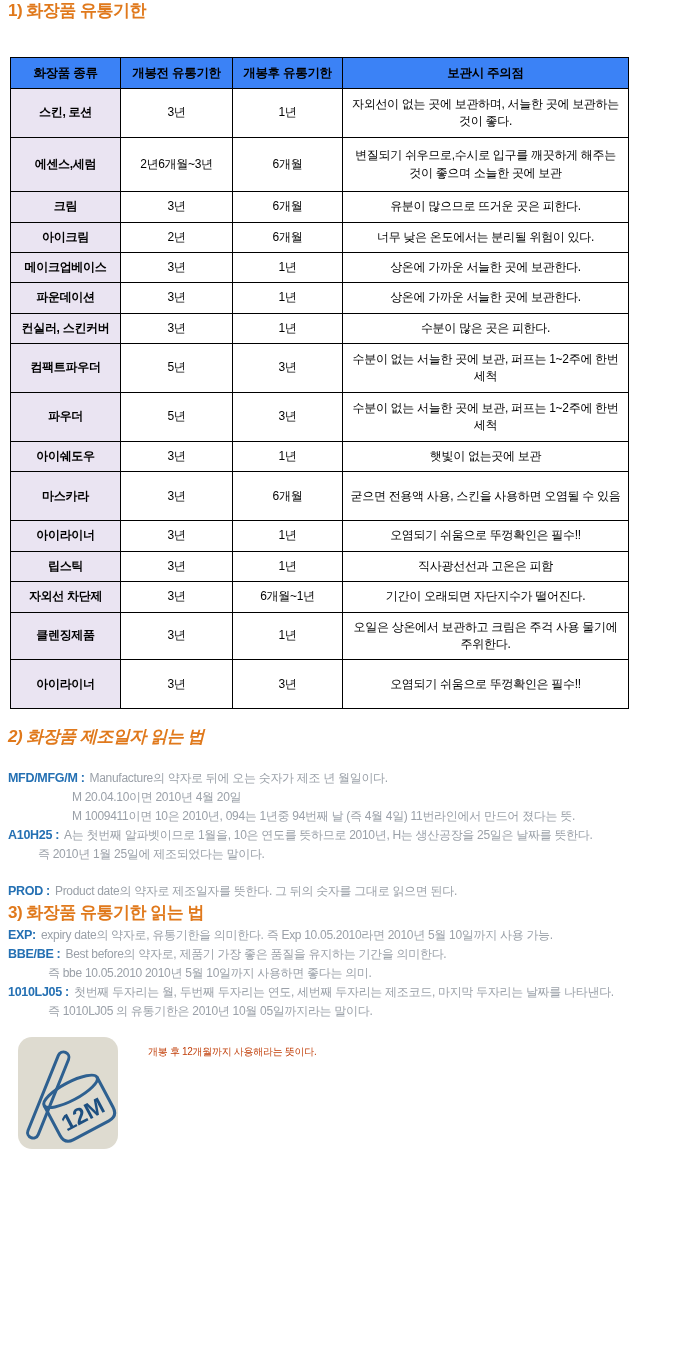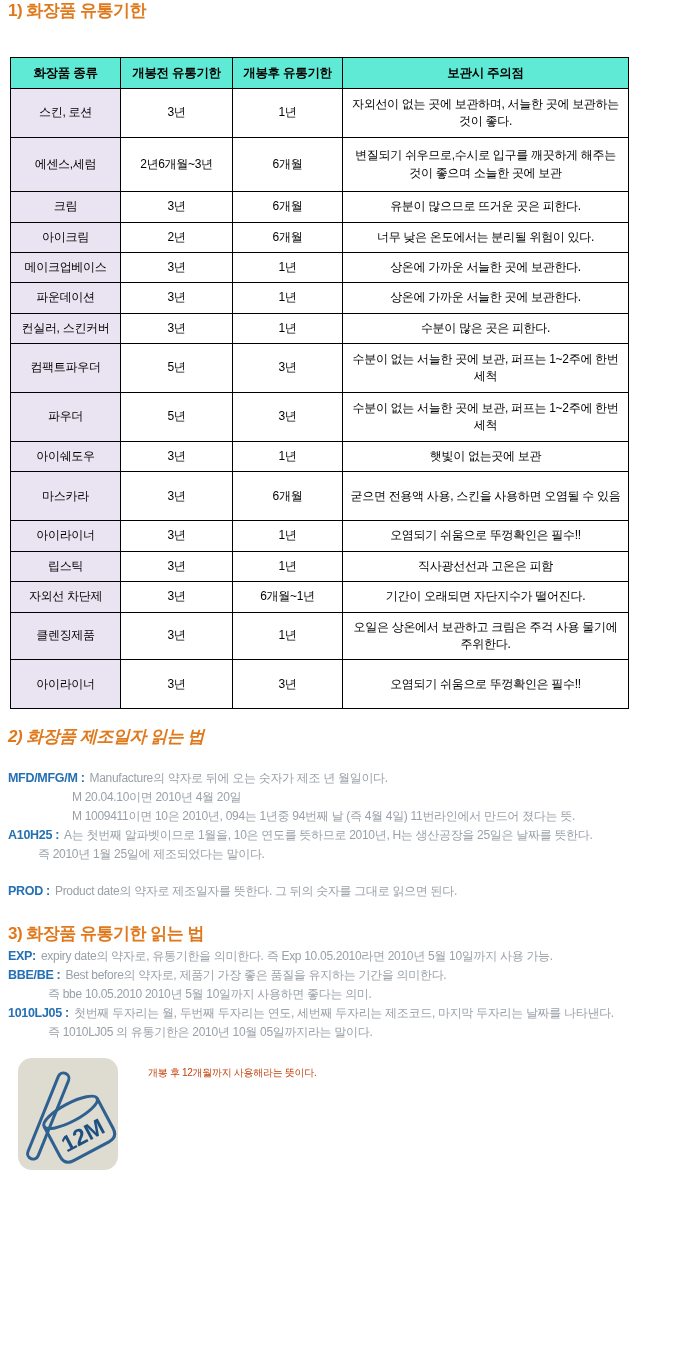--- a/index.html
+++ b/index.html
@@ -13,33 +13,33 @@
 
   table.cos {
     border-collapse:collapse; table-layout:fixed;
     margin:35px 0 0 10px; width:618px;
   }
   table.cos th, table.cos td {
     border:1px solid #000; text-align:center; vertical-align:middle;
     font-size:12px; line-height:1.45; padding:6px 3px; height:23px;
     letter-spacing:-0.3px; word-break:keep-all;
   }
-  table.cos thead th { background:#5eead4; font-weight:bold; font-size:12.5px; }
-  table.cos tbody th { background:#eae4f2; font-weight:normal; padding:6px 1px; }
+  table.cos thead th { background:#3b82f6; font-weight:bold; font-size:12.5px; }
+  table.cos tbody th { background:#eae4f2; font-weight:bold; padding:6px 1px; }
   table.cos td.note { padding:6px 6px;text-align:center; }
   
   table.cos tbody tr:nth-child(1) > * { height:49px; }
   table.cos tbody tr:nth-child(2) > * { height:54px; }
   table.cos tbody tr:nth-child(8) > *,
   table.cos tbody tr:nth-child(9) > *,
   table.cos tbody tr:nth-child(11) > *,
   table.cos tbody tr:nth-child(16) > * { height:49px; }
 
   #s2-title { margin-top:16px;font-style:italic; }
-  #s3-title { margin-top:21px; }
+  #s3-title { }
 
   .textblock { margin:0 0 0 8px; }
   .textblock.first { margin-top:21px; }
   .textblock.second { margin-top:2px; }
   .tline { margin:0; font-size:12px; line-height:19px; color:#9aa0a8; letter-spacing:-0.3px; }
   .tline .lbl { color:#2470b3; font-weight:bold; font-size:12.5px; margin-right:5px; }
   .ind-lg { padding-left:64px; }
   .ind-md { padding-left:30px; }
   .ind-md2 { padding-left:40px; }
   .gap-top { margin-top:18px; }

